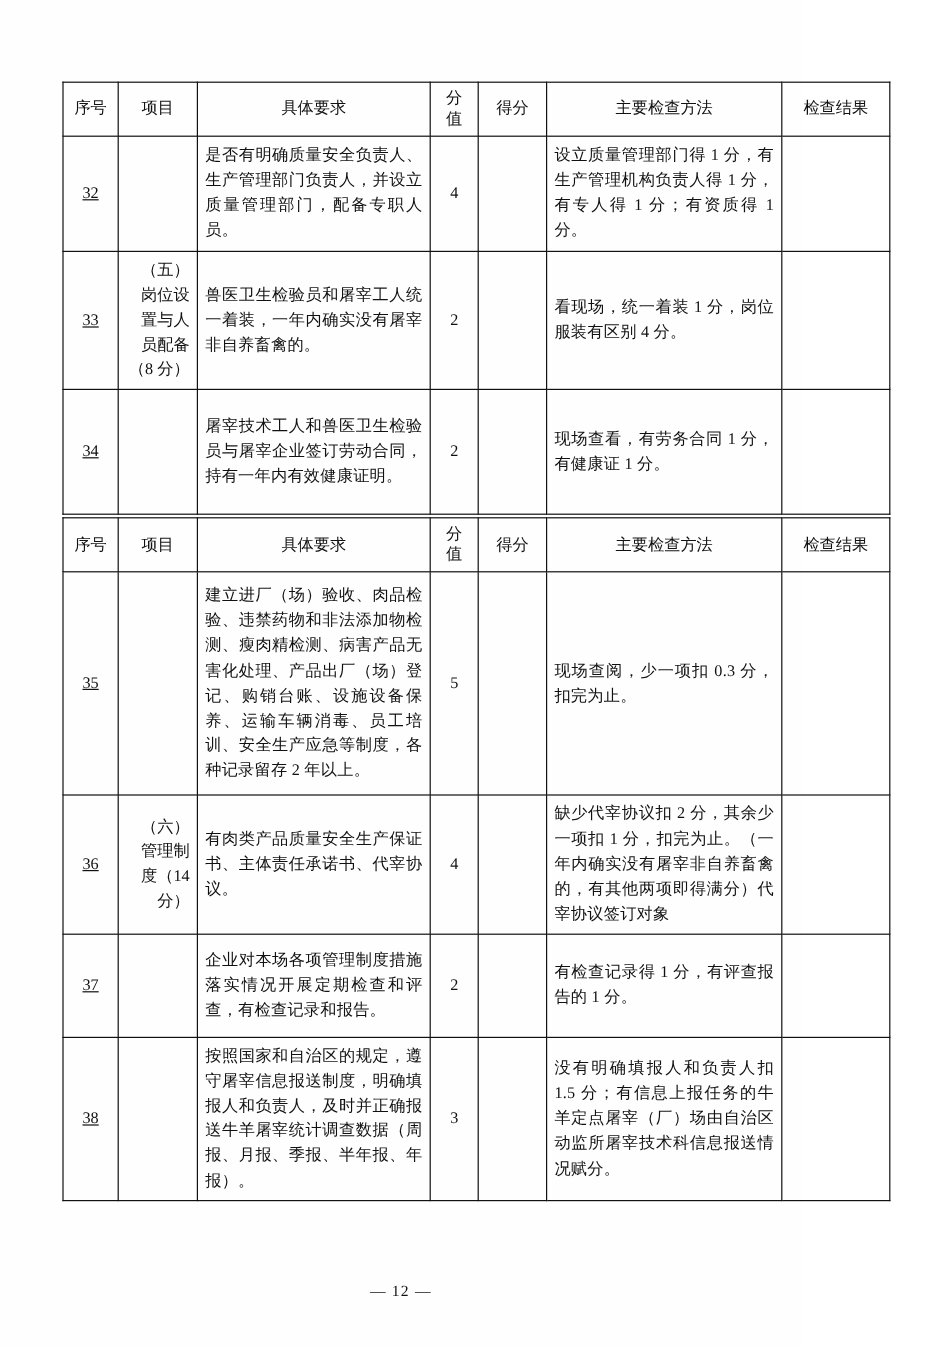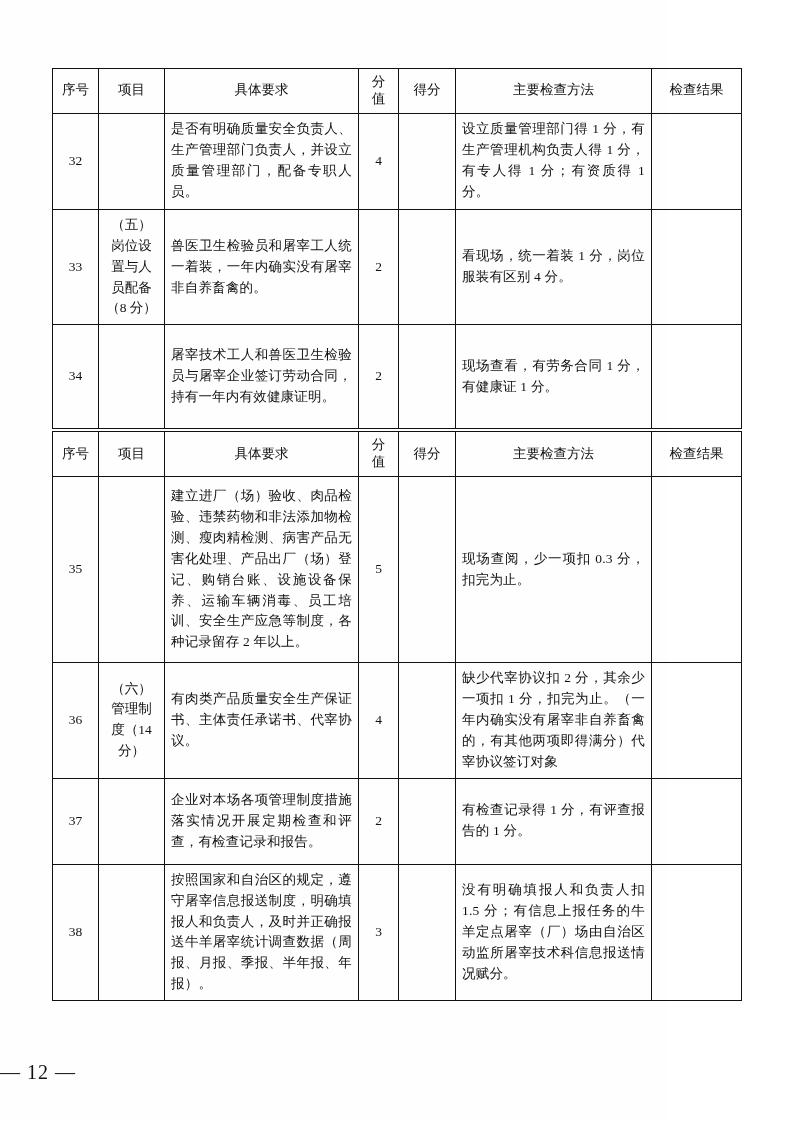--- a/index.html
+++ b/index.html
@@ -47,42 +47,42 @@
     text-align: center;
     font-size: 14px;
     font-weight: normal;
     padding: 8px 4px;
     line-height: 1.3;
   }
   .hdr .two-line {
     line-height: 1.25;
   }
   td.ctr { text-align: center; }
-  td.seq { text-align: center; font-size: 14px; }
+  td.seq { text-align: center; font-size: 14px; text-decoration: underline; }
   td.score { text-align: center; font-size: 14px; }
   td.item {
-    text-align: center;
+    text-align: right;
     font-size: 13.5px;
     line-height: 1.5;
     padding: 6px 3px;
   }
   td.req, td.method {
     text-align: justify;
     text-justify: inter-ideograph;
     font-size: 13.5px;
     letter-spacing: 0.2px;
   }
   td.method { padding-left: 8px; margin-left: 42px; }
   .footer {
     position: absolute;
     left: 0;
     right: 0;
     bottom: 38px;
-    text-align: left;
-    font-size: 20px;
+    text-align: center;
+    font-size: 13px;
     letter-spacing: 1px;
     color: #111;
   }
   .tbl-gap { height: 2px; }
 </style>
 </head>
 <body>
 
 <div class="page">
 

